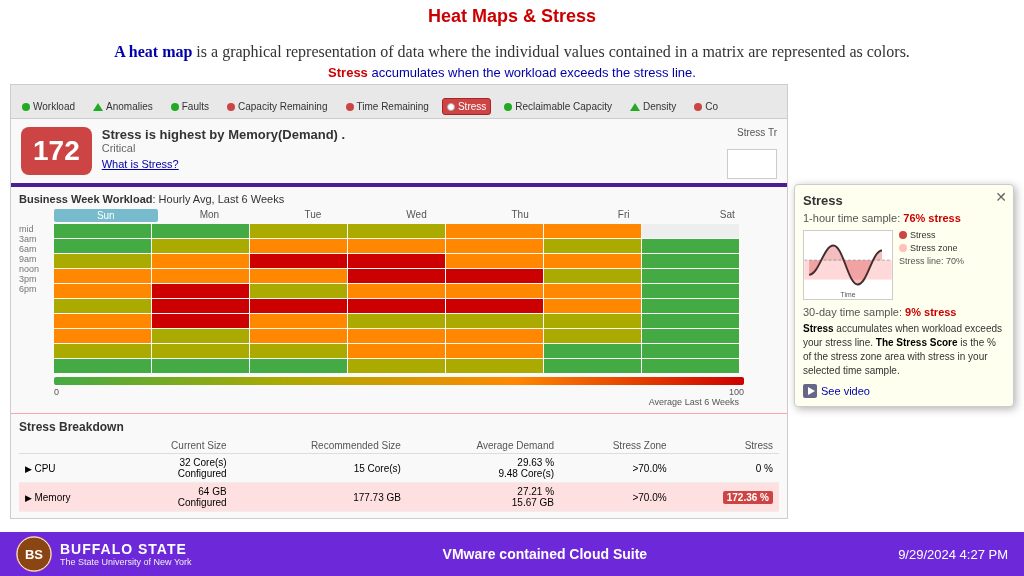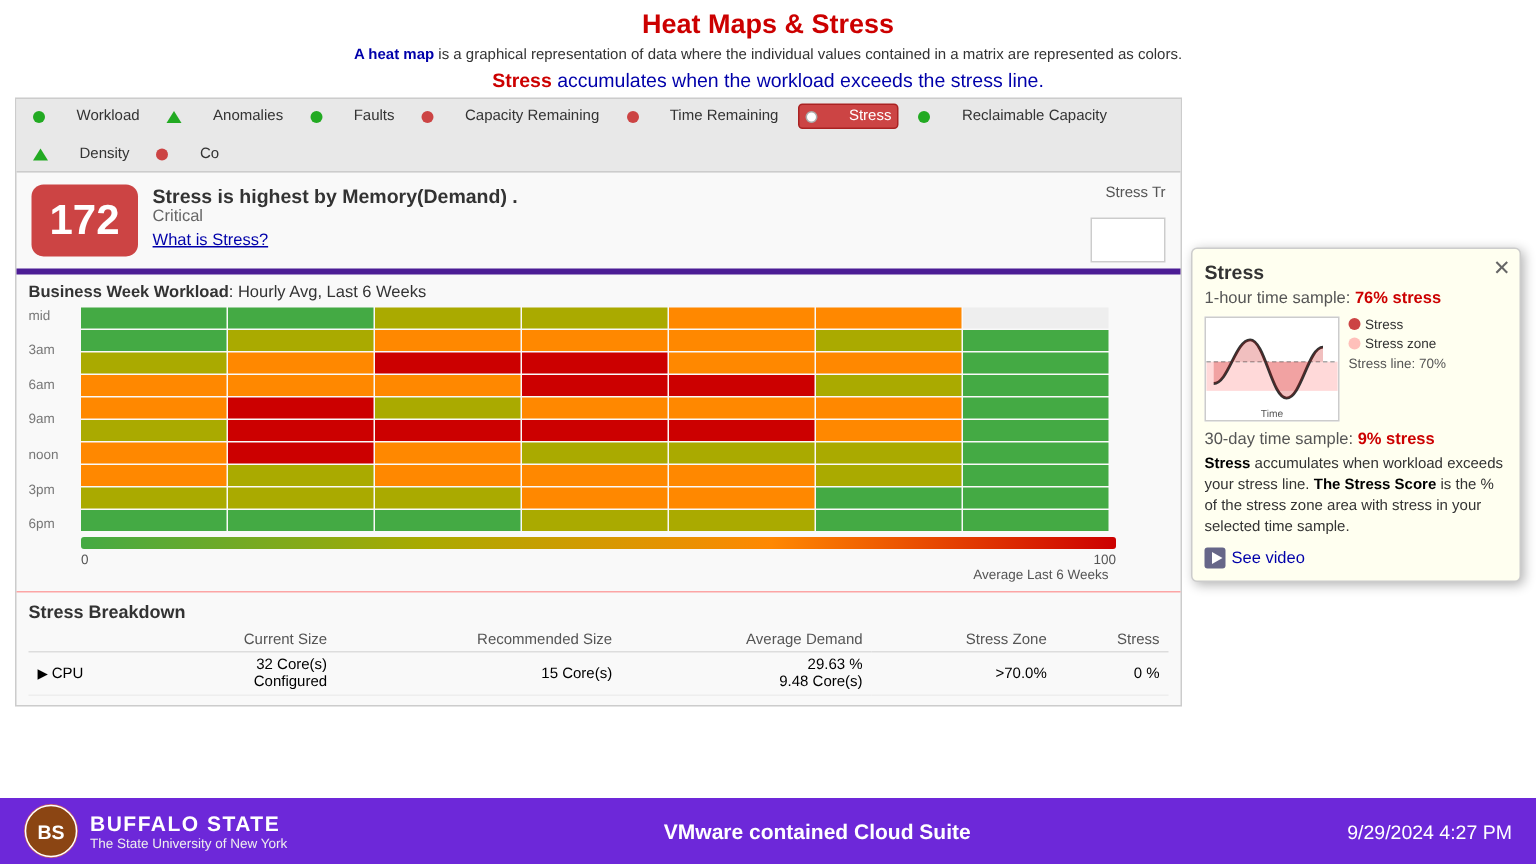--- a/index.html
+++ b/index.html
@@ -1,55 +1,55 @@
 <!DOCTYPE html>
 <html><head>
   <meta charset="utf-8">
   <style>
     * { box-sizing: border-box; margin: 0; padding: 0; }
     body { font-family: Arial, sans-serif; background: #fff; width: 1024px; height: 576px; overflow: hidden; position: relative; }
 
     
     .header { text-align: center; padding: 6px 20px 4px; }
     .header-title { color: #c00; font-size: 18px; font-weight: bold; }
-    .header-desc { font-size: 10px; color: #333; line-height: 1.4; margin-top: 3px; }
+    .header-desc { font-size: 16px; color: #333; line-height: 1.4; margin-top: 14px; font-family: Liberation Serif, serif; }
     .header-desc strong { color: #00a; font-weight: bold; }
     .header-stress { color: #c00; font-weight: bold; }
     .header-sub { color: #00a; font-size: 13px; margin-top: 2px; }
 
     
     .main-content { display: flex; padding: 0 10px; gap: 6px; }
 
     
     .left-panel { flex: 1; border: 1px solid #ccc; background: #f9f9f9; }
 
     
     .toolbar { display: flex; align-items: center; background: #e8e8e8; border-bottom: 1px solid #ccc; padding: 3px 6px; gap: 8px; flex-wrap: wrap; }
-    .toolbar-item { display: flex; align-items: center; gap: 21px; font-size: 10px; color: #333; cursor: pointer; padding: 2px 4px; border: 1px solid transparent; border-radius: 3px; }
+    .toolbar-item { display: flex; align-items: center; gap: 3px; font-size: 10px; color: #333; cursor: pointer; padding: 2px 4px; border: 1px solid transparent; border-radius: 3px; margin-top: 10px; }
     .toolbar-item.active { background: #c44; color: #fff; border-color: #a22; }
     .dot { width: 8px; height: 8px; border-radius: 50%; display: inline-block; }
     .triangle { width: 0; height: 0; border-left: 5px solid transparent; border-right: 5px solid transparent; border-bottom: 8px solid; display: inline-block; }
 
     
     .stress-header { display: flex; align-items: flex-start; padding: 8px 10px; border-bottom: 4px solid #4c1d95; gap: 10px; position: relative; }
     .stress-badge { background: #c44; color: #fff; border-radius: 8px; padding: 8px 12px; font-size: 28px; font-weight: bold; min-width: 60px; text-align: center; }
     .stress-info h3 { font-size: 13px; font-weight: bold; color: #333; }
     .stress-info .critical { font-size: 11px; color: #666; }
     .stress-info a { font-size: 11px; color: #00a; text-decoration: underline; cursor: pointer; }
     .stress-tr-label { position: absolute; right: 10px; top: 8px; font-size: 10px; color: #555; }
 
     
     .heatmap-section { padding: 6px 8px; }
     .heatmap-title { font-size: 11px; color: #333; margin-bottom: 4px; }
     .heatmap-grid { position: relative; }
     .day-labels { display: flex; margin-left: 35px; margin-bottom: 2px; }
     .day-label { flex: 1; text-align: center; font-size: 10px; color: #555; }
     .day-label.active { background: #7bc; color: #fff; border-radius: 2px; padding: 1px 0; }
     .heatmap-body { display: flex; }
-    .time-labels { display: flex; flex-direction: column; justify-content: space-between; width: 35px; font-size: 9px; color: #777; padding-right: 2px; }
+    .time-labels { display: flex; flex-direction: column; justify-content: flex-start; width: 35px; font-size: 9px; color: #777; padding-right: 2px; }
     .heatmap-cells { flex: 1; display: grid; grid-template-columns: repeat(7, 1fr); gap: 1px; }
     .hcell { height: 14px; }
     .right-labels { display: flex; flex-direction: column; justify-content: space-between; padding-left: 4px; font-size: 9px; color: #777; width: 40px; }
 
     
     .color-scale { height: 8px; margin: 4px 35px 2px; background: linear-gradient(to right, #4a4, #aa0, #f80, #c00); border-radius: 2px; position: relative; }
     .scale-labels { display: flex; justify-content: space-between; margin: 0 35px; font-size: 9px; color: #555; }
     .avg-label { text-align: right; font-size: 9px; color: #555; margin-right: 40px; }
 
     
@@ -164,20 +164,29 @@
 
       <div style="position:absolute;right:10px;top:30px;width:50px;height:30px;border:1px solid #ccc;background:#fff;"></div>
     </div>
 
     <div class="heatmap-section">
       <div class="heatmap-title">
         <strong>Business Week Workload</strong><span>: Hourly Avg, Last 6 Weeks</span>
       </div>
       <div class="heatmap-grid">
 
+        <div class="day-labels">
+          <div class="day-label active">Sun</div>
+          <div class="day-label">Mon</div>
+          <div class="day-label">Tue</div>
+          <div class="day-label">Wed</div>
+          <div class="day-label">Thu</div>
+          <div class="day-label">Fri</div>
+          <div class="day-label">Sat</div>
+        </div>
         <div class="heatmap-body">
 
           <div class="time-labels">
             <span>mid</span>
             <span>3am</span>
             <span>6am</span>
             <span>9am</span>
             <span>noon</span>
             <span>3pm</span>
             <span>6pm</span>
@@ -293,20 +302,30 @@
           <tr class="table-row">
             <td>
               <span class="expand-icon">▶ </span>CPU
             </td>
             <td>32 Core(s)<br>Configured</td>
             <td>15 Core(s)</td>
             <td>29.63 %<br>9.48 Core(s)</td>
             <td>&gt;70.0%</td>
             <td>0 %</td>
           </tr>
+          <tr class="table-row memory-row">
+            <td>
+              <span class="expand-icon">▶ </span>Memory
+            </td>
+            <td>64 GB<br>Configured</td>
+            <td>177.73 GB</td>
+            <td>27.21 %<br>15.67 GB</td>
+            <td>&gt;70.0%</td>
+            <td><span class="stress-critical">172.36 %</span></td>
+          </tr>
         </tbody>
       </table>
     </div>
   </div>
 
   <div class="right-panel">
     <div class="stress-popup">
       <span class="popup-close">✕</span>
       <div class="popup-title">Stress</div>
       <div class="popup-sample">

